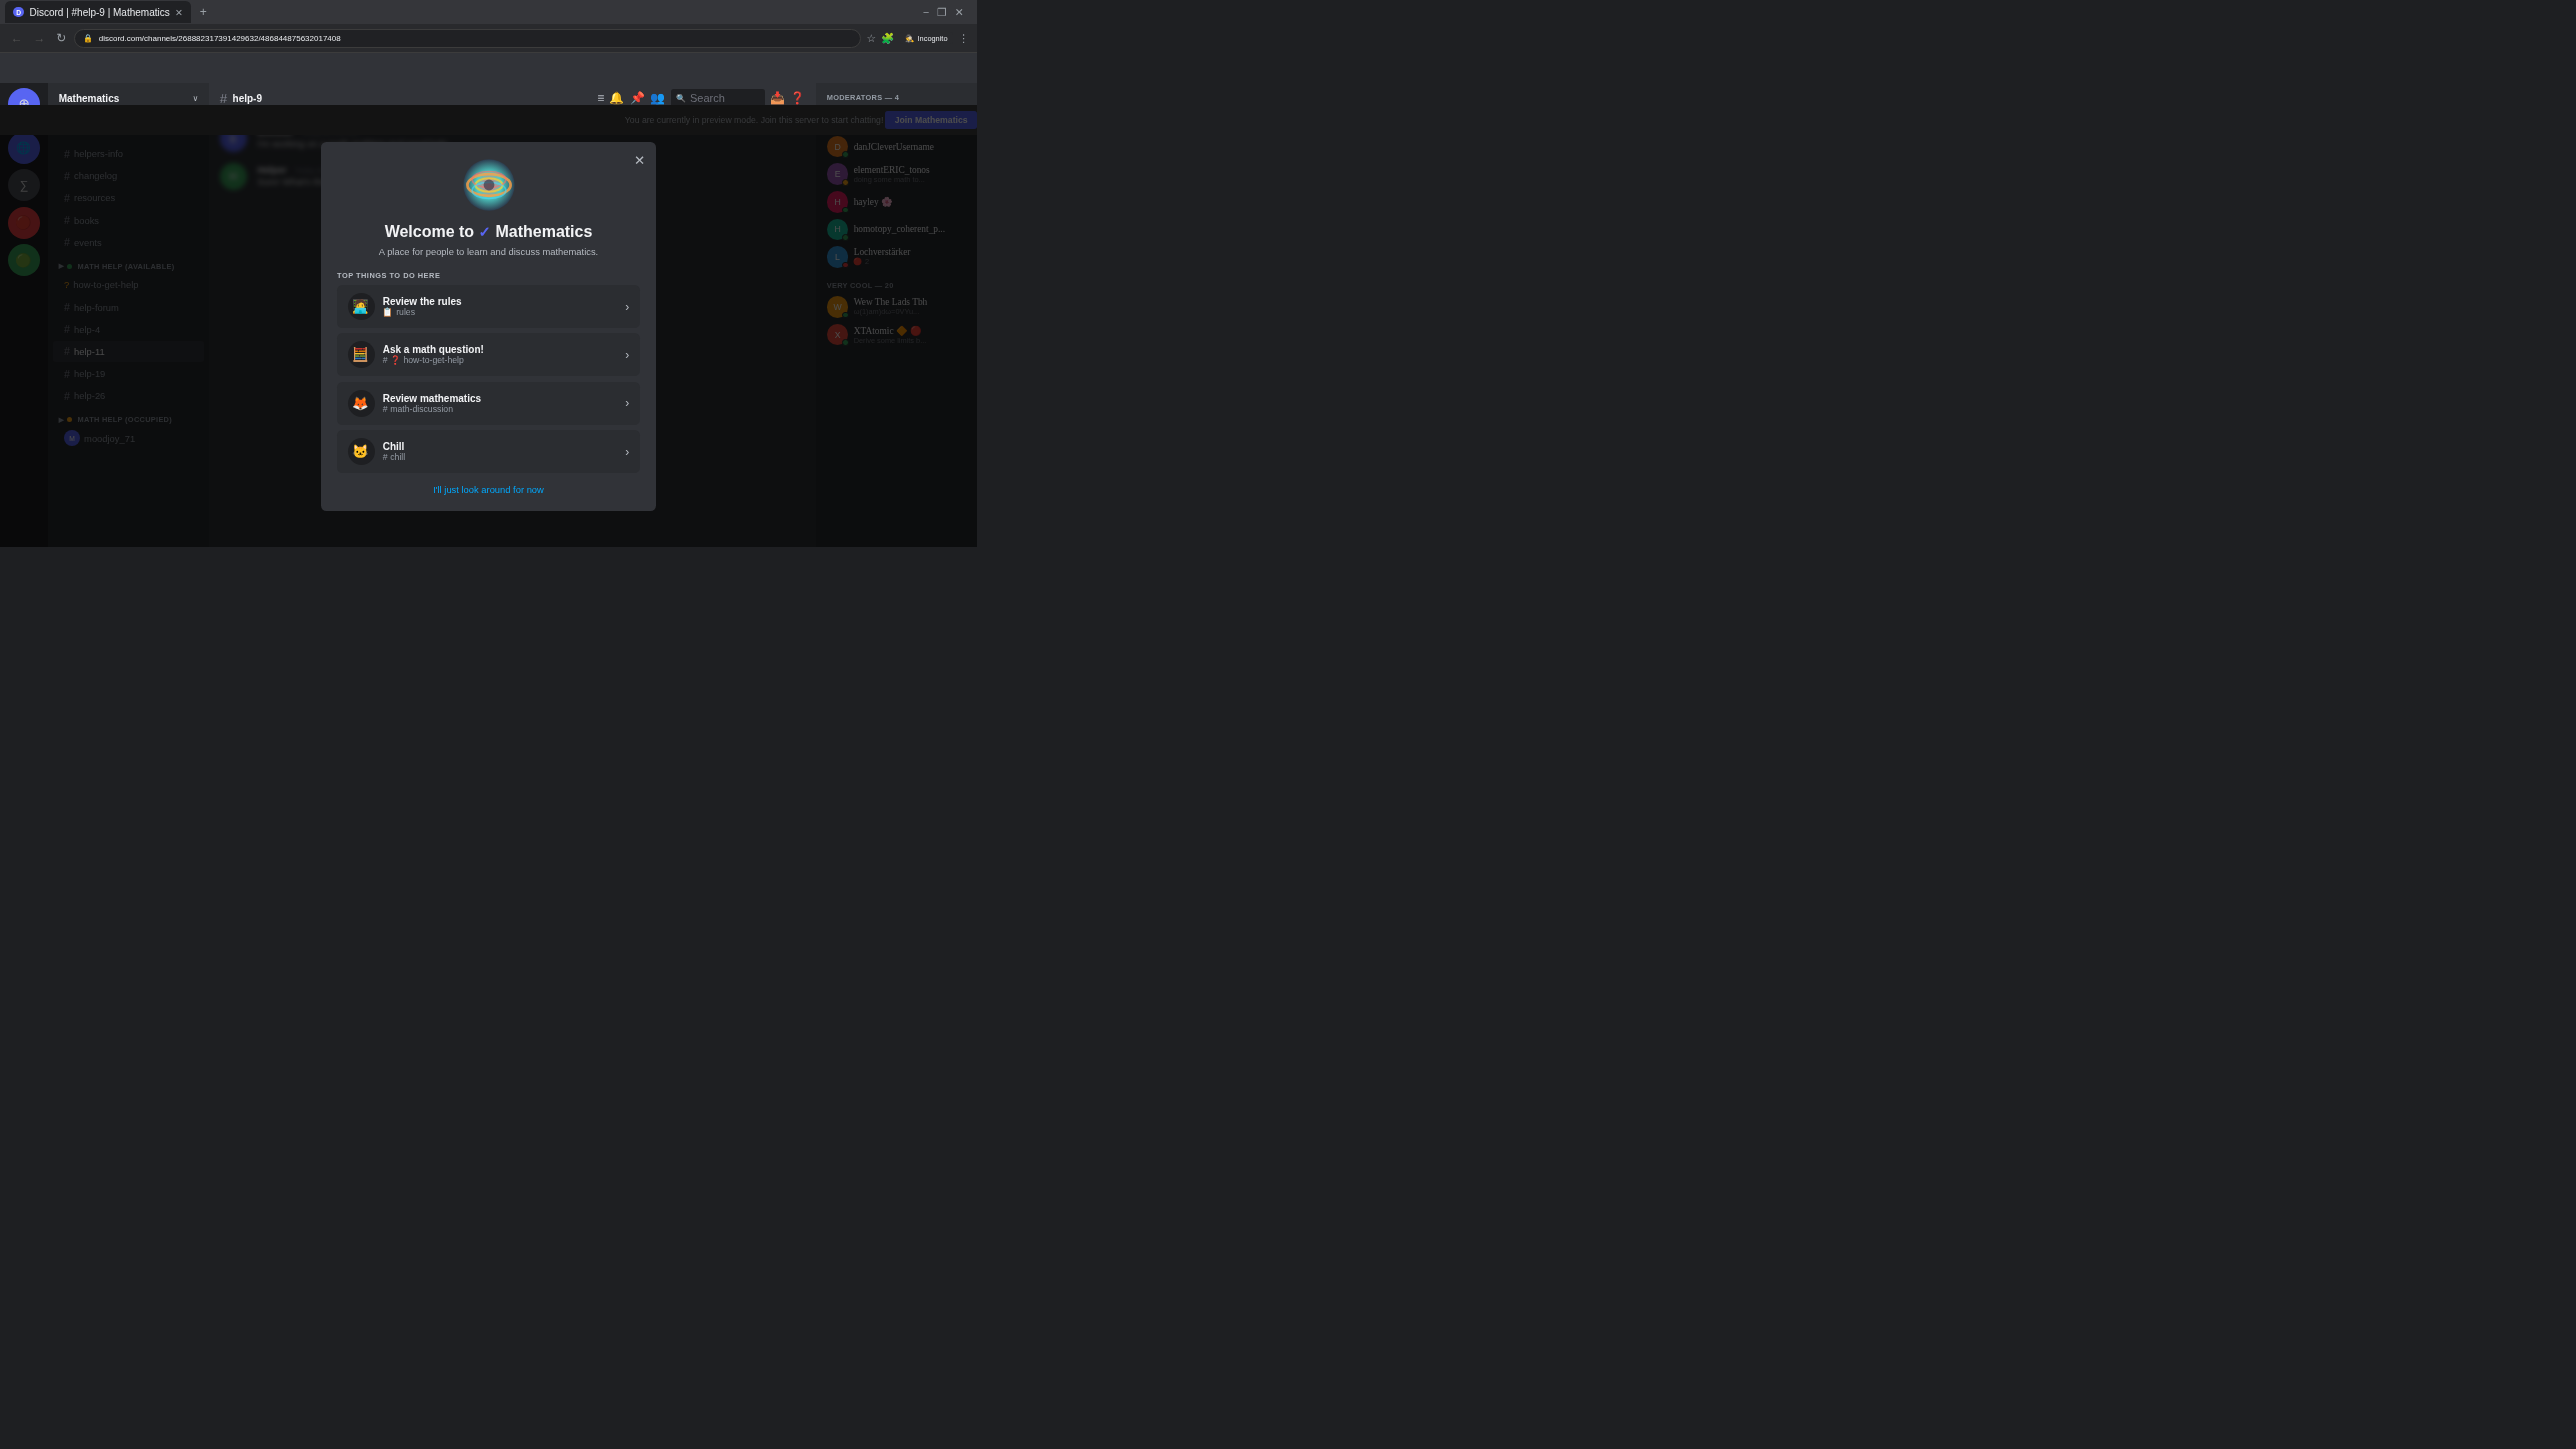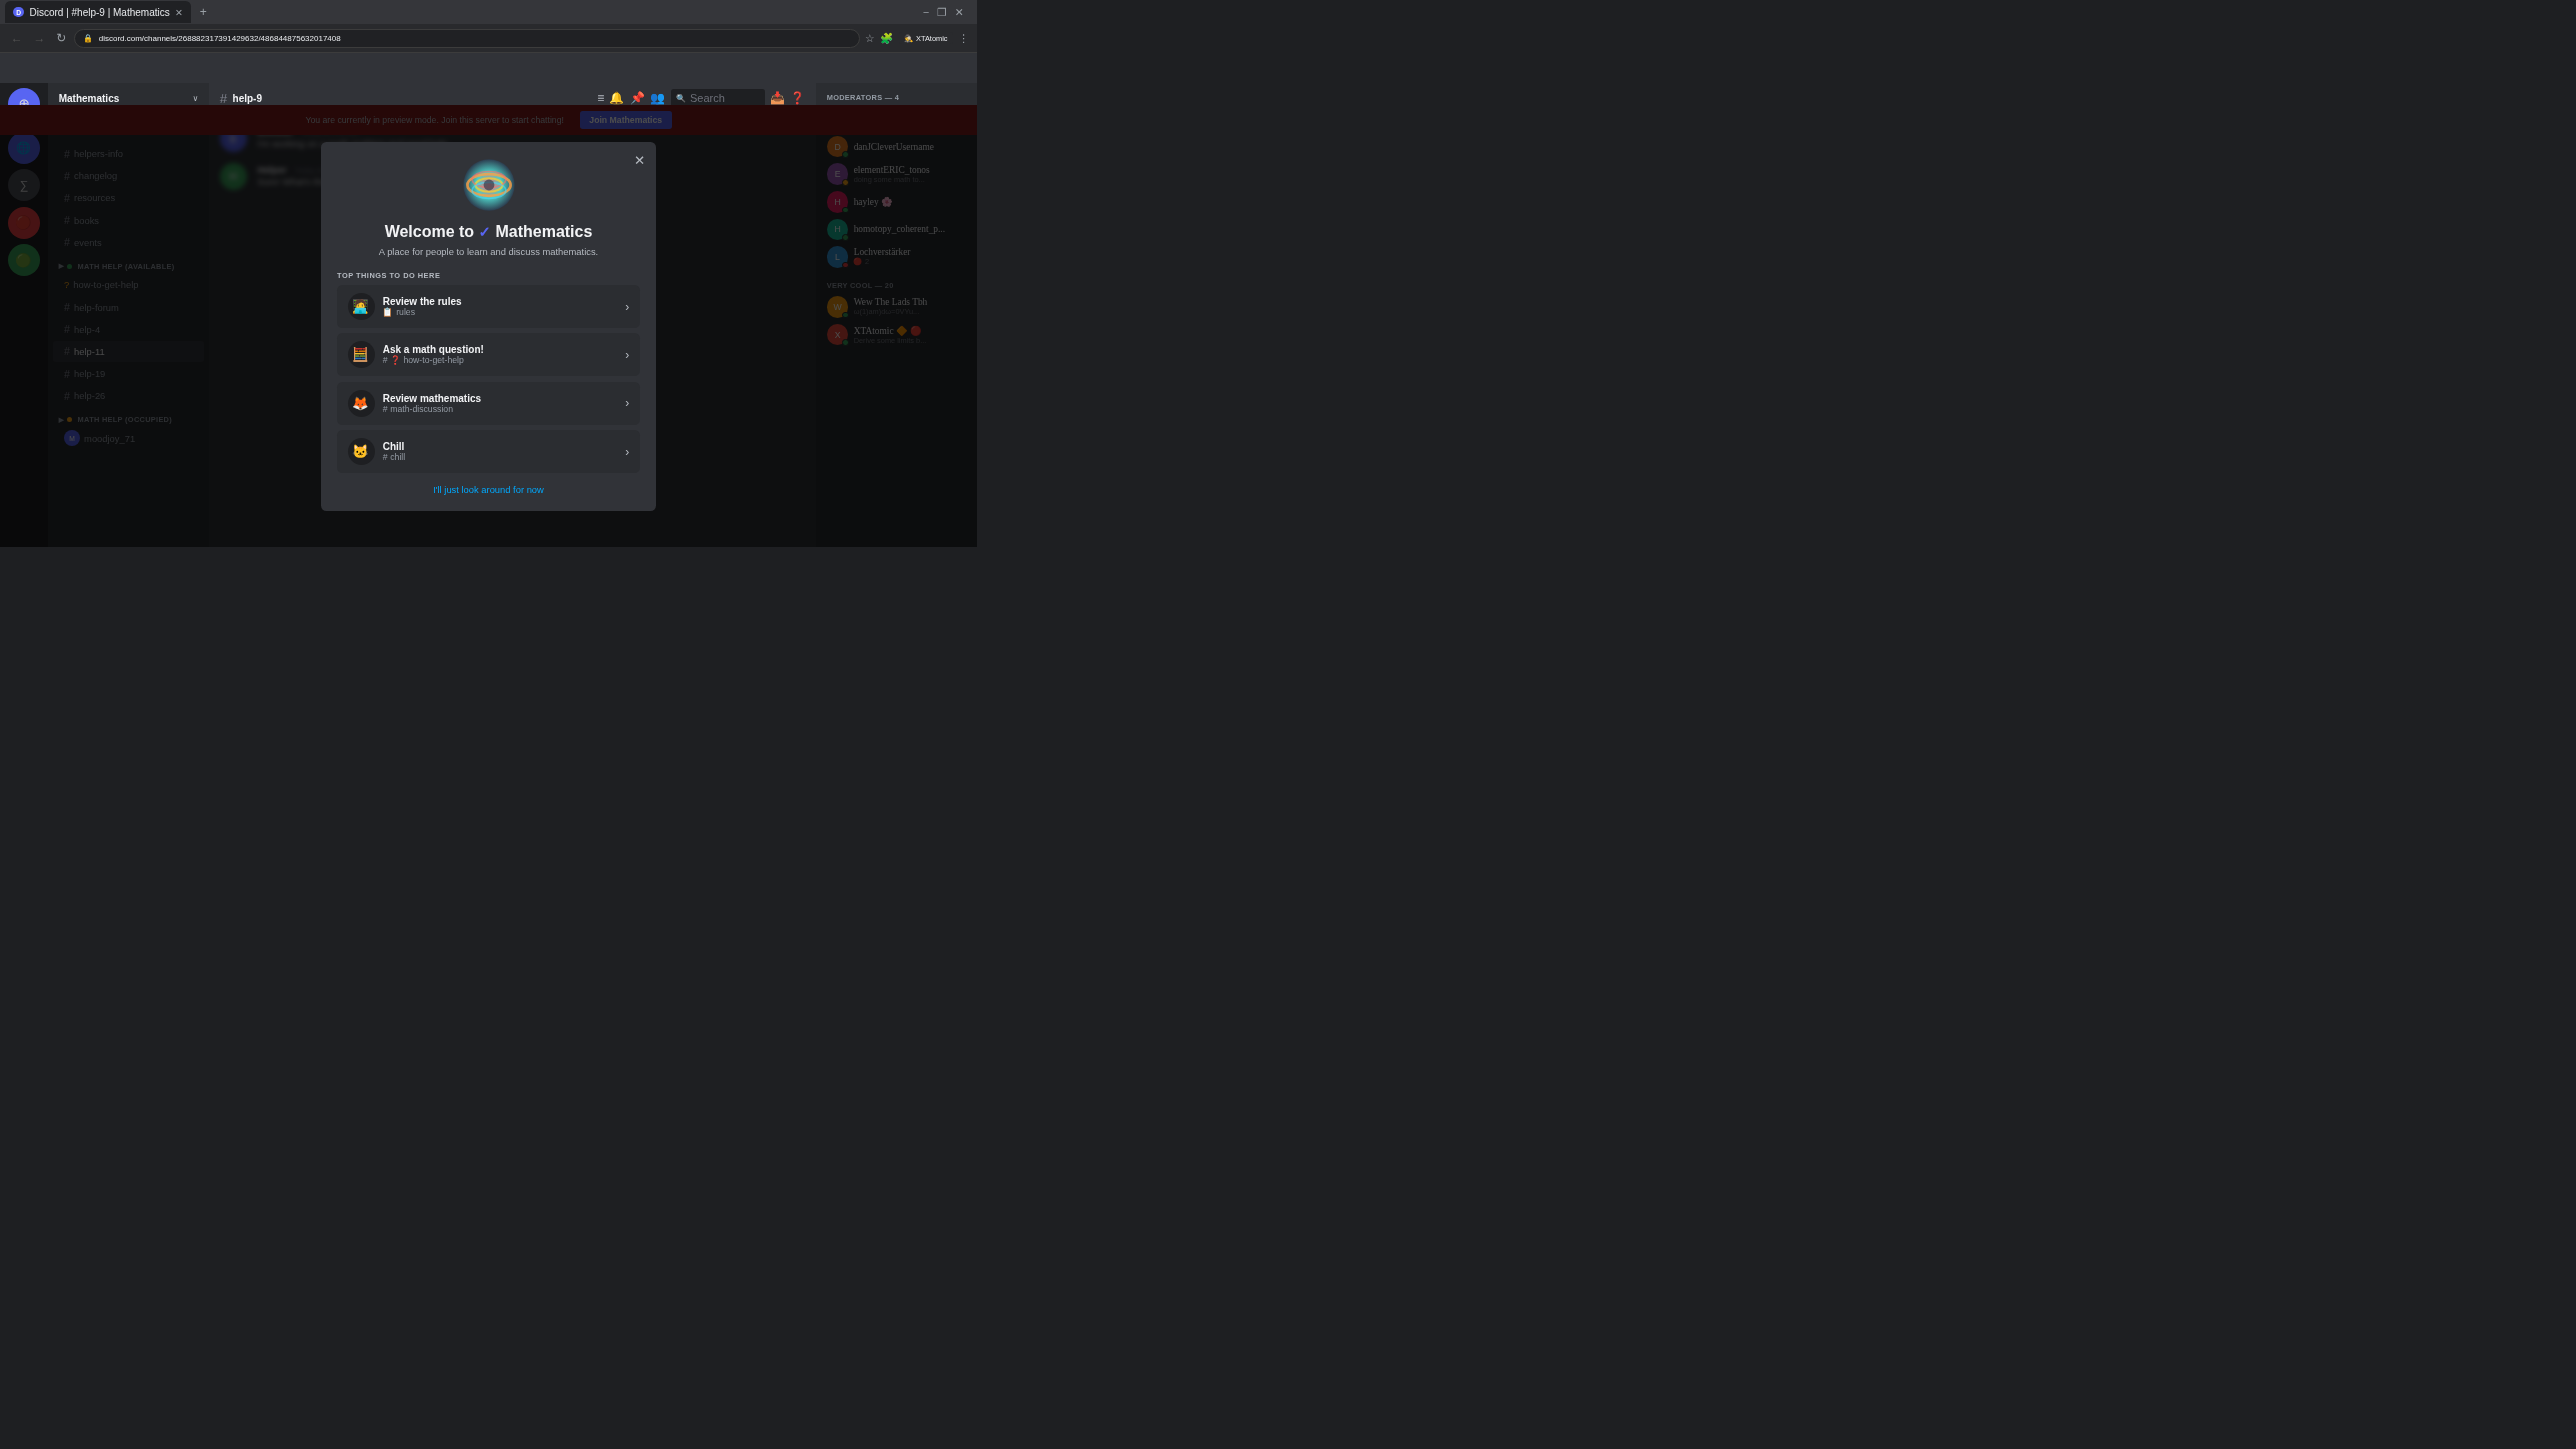--- a/index.html
+++ b/index.html
@@ -140,25 +140,25 @@
       background: #313338;
     }
 
     
     .join-banner {
       position: absolute;
       top: 52px;
       left: 0;
       right: 0;
       height: 29.5px;
-      background: #7f1d1d;
-      display: flex;
-      align-items: center;
-      justify-content: center;
-      gap: 16px;
+      background: #404040;
+      display: flex;
+      align-items: center;
+      justify-content: flex-end;
+      gap: 2px;
       z-index: 10;
     }
     .join-banner-text {
       color: #b5bac1;
       font-size: 8.7px;
     }
     .join-btn {
       background: #5865f2;
       color: white;
       border: none;
@@ -505,21 +505,21 @@
     <span class="nav-btn">↻</span>
     <div class="address-bar">
       <span class="lock-icon">🔒</span>
       <span class="address-text">discord.com/channels/268882317391429632/486844875632017408</span>
     </div>
     <div class="nav-actions">
       <span class="nav-action-btn">☆</span>
       <span class="nav-action-btn">🧩</span>
       <div class="incognito-badge">
         <span>🕵</span>
-        <span>XTAtomic</span>
+        <span>Incognito</span>
       </div>
       <span class="nav-action-btn">⋮</span>
     </div>
   </div>
 </div>
 
 <div style="position:relative; width:100%; height: calc(547px - 52px);">
 
   <div class="join-banner">
     <span class="join-banner-text">You are currently in preview mode. Join this server to start chatting!</span>

